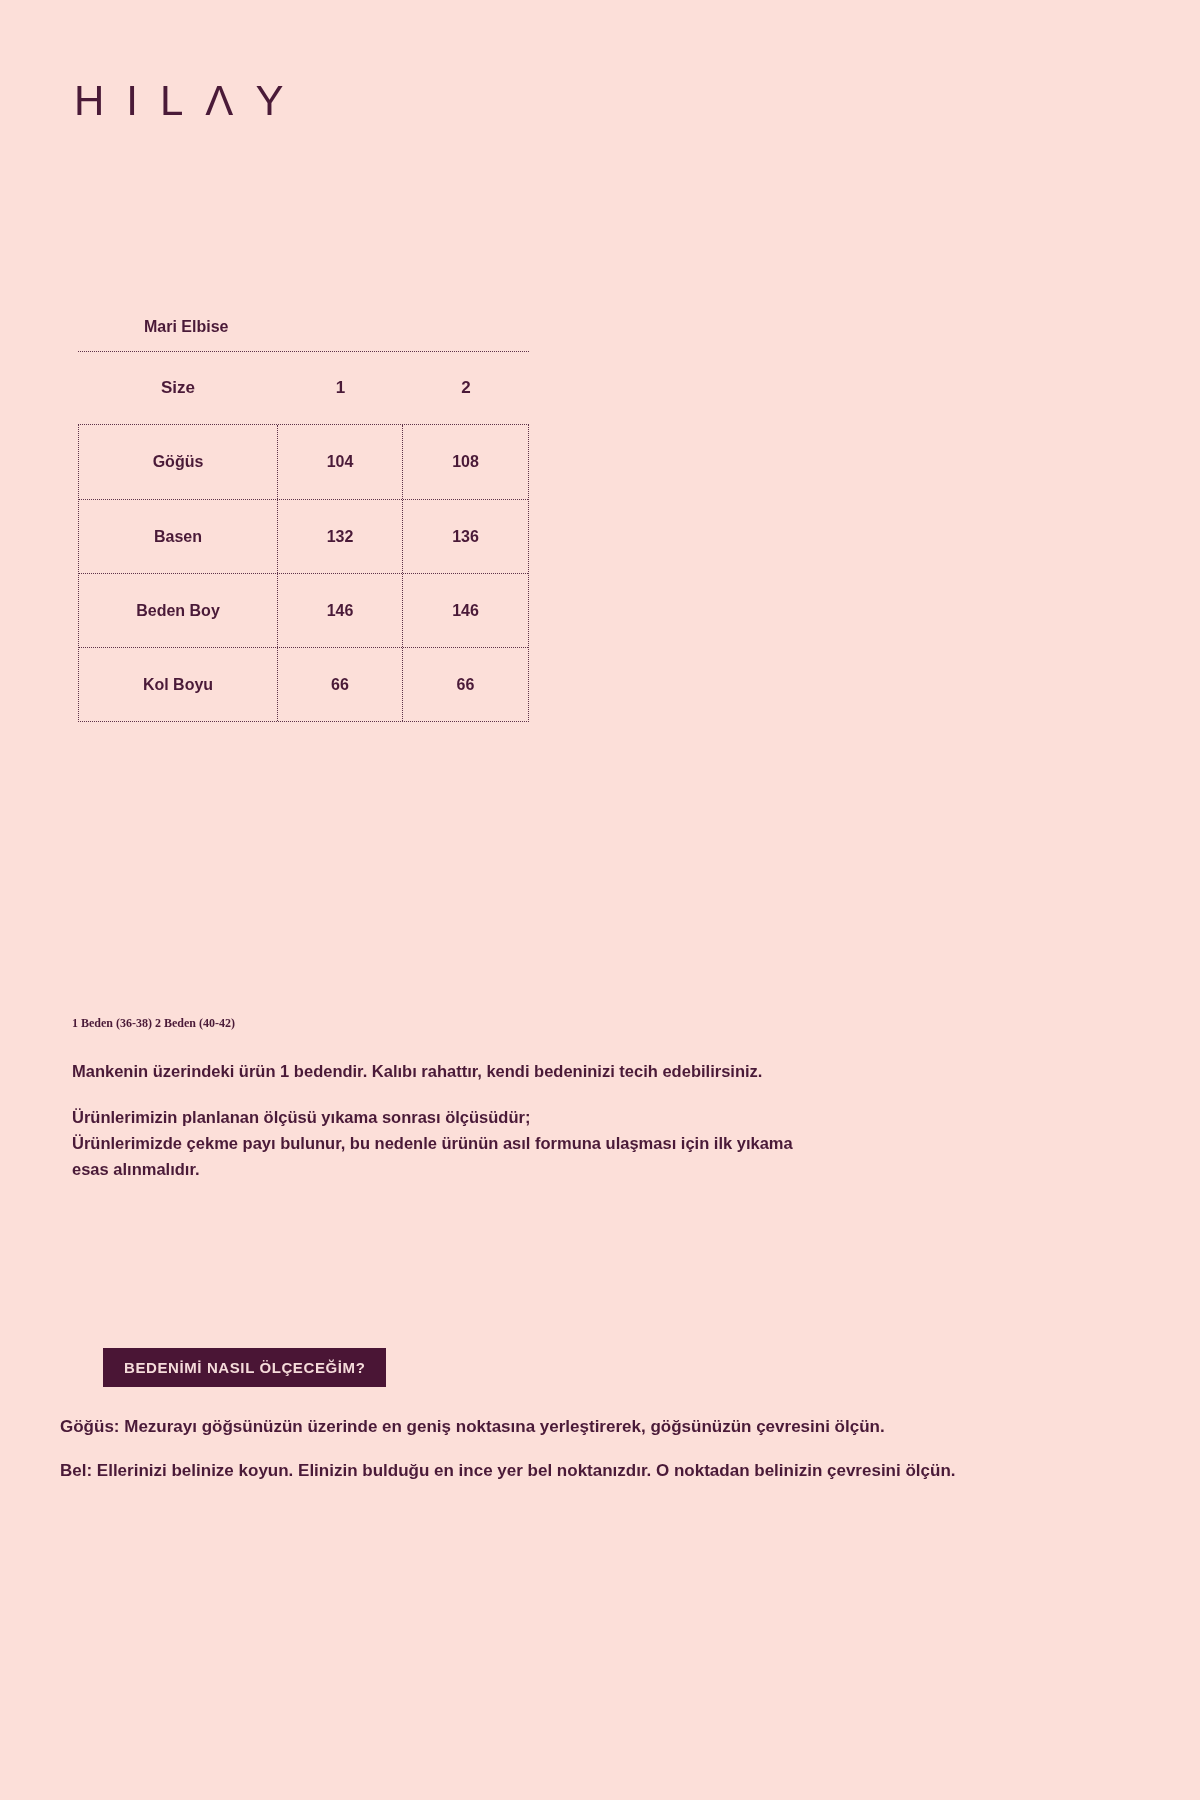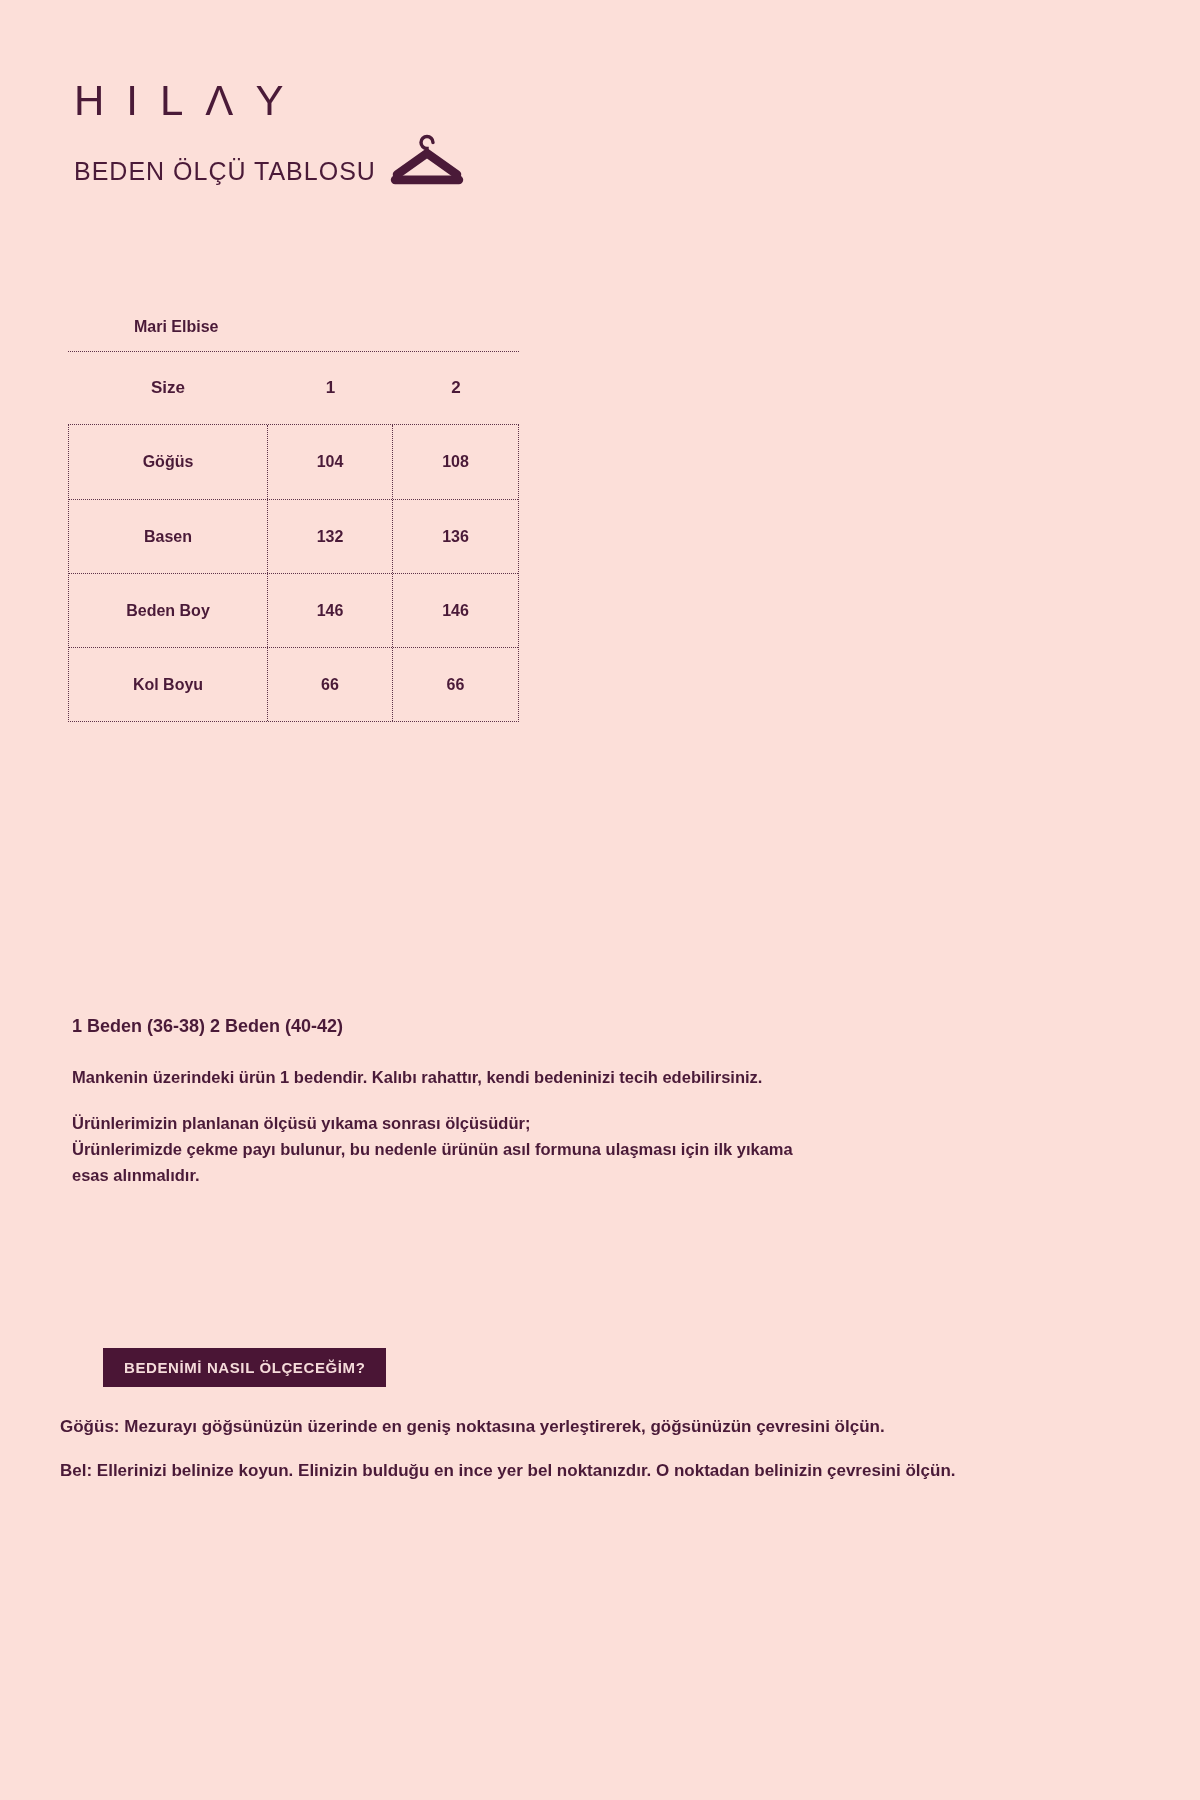--- a/index.html
+++ b/index.html
@@ -37,21 +37,21 @@
   .subtitle{
     font-size:25px;
     letter-spacing:1px;
     font-weight:400;
     color:var(--ink);
     line-height:1.2;
   }
   .hanger{display:inline-block;margin-left:14px;margin-bottom:-8px;color:var(--ink);}
 
   
-  .table-block{position:absolute;left:68px;top:318px;width:451px;}
+  .table-block{position:absolute;left:78px;top:318px;width:451px;}
   .product-name{
     padding-left:66px;
     font-size:16px;
     font-weight:700;
   }
   .dotted-divider{
     margin-top:15px;
     border-top:1px dotted var(--table-border);
     width:100%;
     height:0;
@@ -76,21 +76,21 @@
     grid-template-columns:199px 125px 125px;
     height:74px;
   }
   .trow + .trow{border-top:1px dotted var(--table-border);}
   .trow .c{font-size:16px;font-weight:700;}
   .trow .c:nth-child(1),
   .trow .c:nth-child(2){border-right:1px dotted var(--table-border);}
 
   
   .notes{position:absolute;left:72px;top:1016px;width:860px;}
-  .legend{font-size:18px;font-weight:700;}
+  .legend{font-size:12px;font-weight:700;font-family:Liberation Serif, serif;}
   .note{
     font-size:16.5px;
     font-weight:700;
     line-height:26px;
     white-space:pre-line;
   }
   .note.first{margin-top:27px;}
   .note.second{margin-top:20px;}
 
   
@@ -134,30 +134,20 @@
   }
   .monogram{color:var(--ink);}
 </style>
 </head>
 <body>
 
 <div class="page">
 
   <header class="brand-header">
     <div class="brand">HILΛY</div>
-    <div class="subtitle-row">
-      <div class="subtitle">BEDEN ÖLÇÜ TABLOSU</div>
-      <span class="hanger">
-        <svg viewBox="0 0 76 58" width="74" height="56" aria-hidden="true">
-          <path d="M38 22 V15 A6.2 6.2 0 1 1 44.2 8.8" fill="none" stroke="currentColor" stroke-width="3.6" stroke-linecap="round"></path>
-          <path d="M7 42 L38 20 L69 42" fill="none" stroke="currentColor" stroke-width="9" stroke-linejoin="round" stroke-linecap="round"></path>
-          <line x1="5" y1="47.5" x2="71" y2="47.5" stroke="currentColor" stroke-width="9" stroke-linecap="round"></line>
-        </svg>
-      </span>
-    </div>
   </header>
 
   <section class="table-block">
     <div class="product-name">Mari Elbise</div>
     <div class="dotted-divider"></div>
 
     <div class="thead">
       <div class="c">Size</div>
       <div class="c">1</div>
       <div class="c">2</div>

